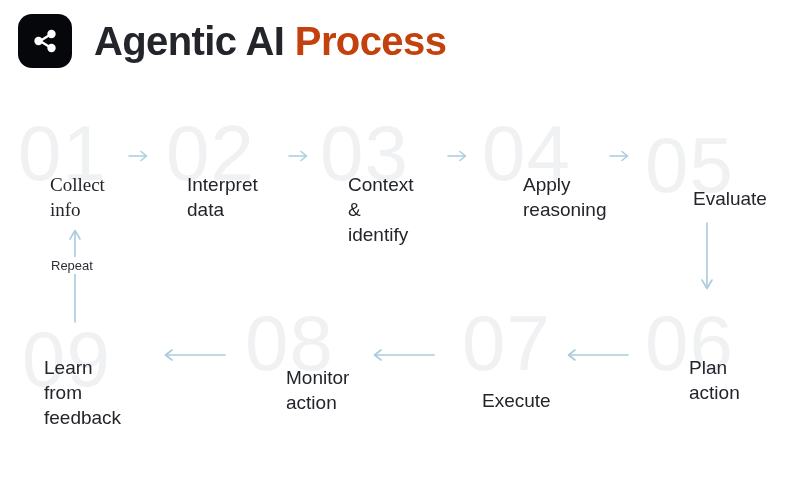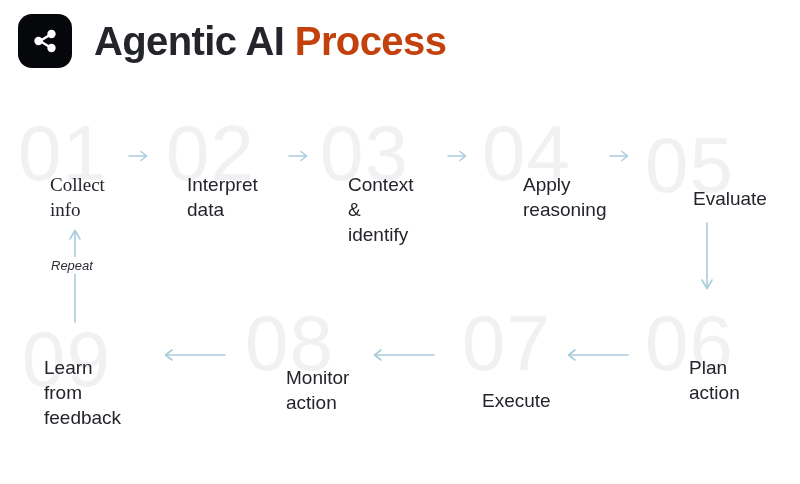--- a/index.html
+++ b/index.html
@@ -74,21 +74,20 @@
     white-space: pre-line;
   }
 
   
   .arrow { position: absolute; }
   .arrow svg { display: block; overflow: visible; }
 
   .repeat-label {
     position: absolute;
     font-size: 13px;
-    font-style: italic;
     color: #2d2f36;
     background: #ffffff;
     padding: 1px 3px;
     white-space: nowrap;
   }
 </style>
 </head>
 <body>
 
 <div class="header">

